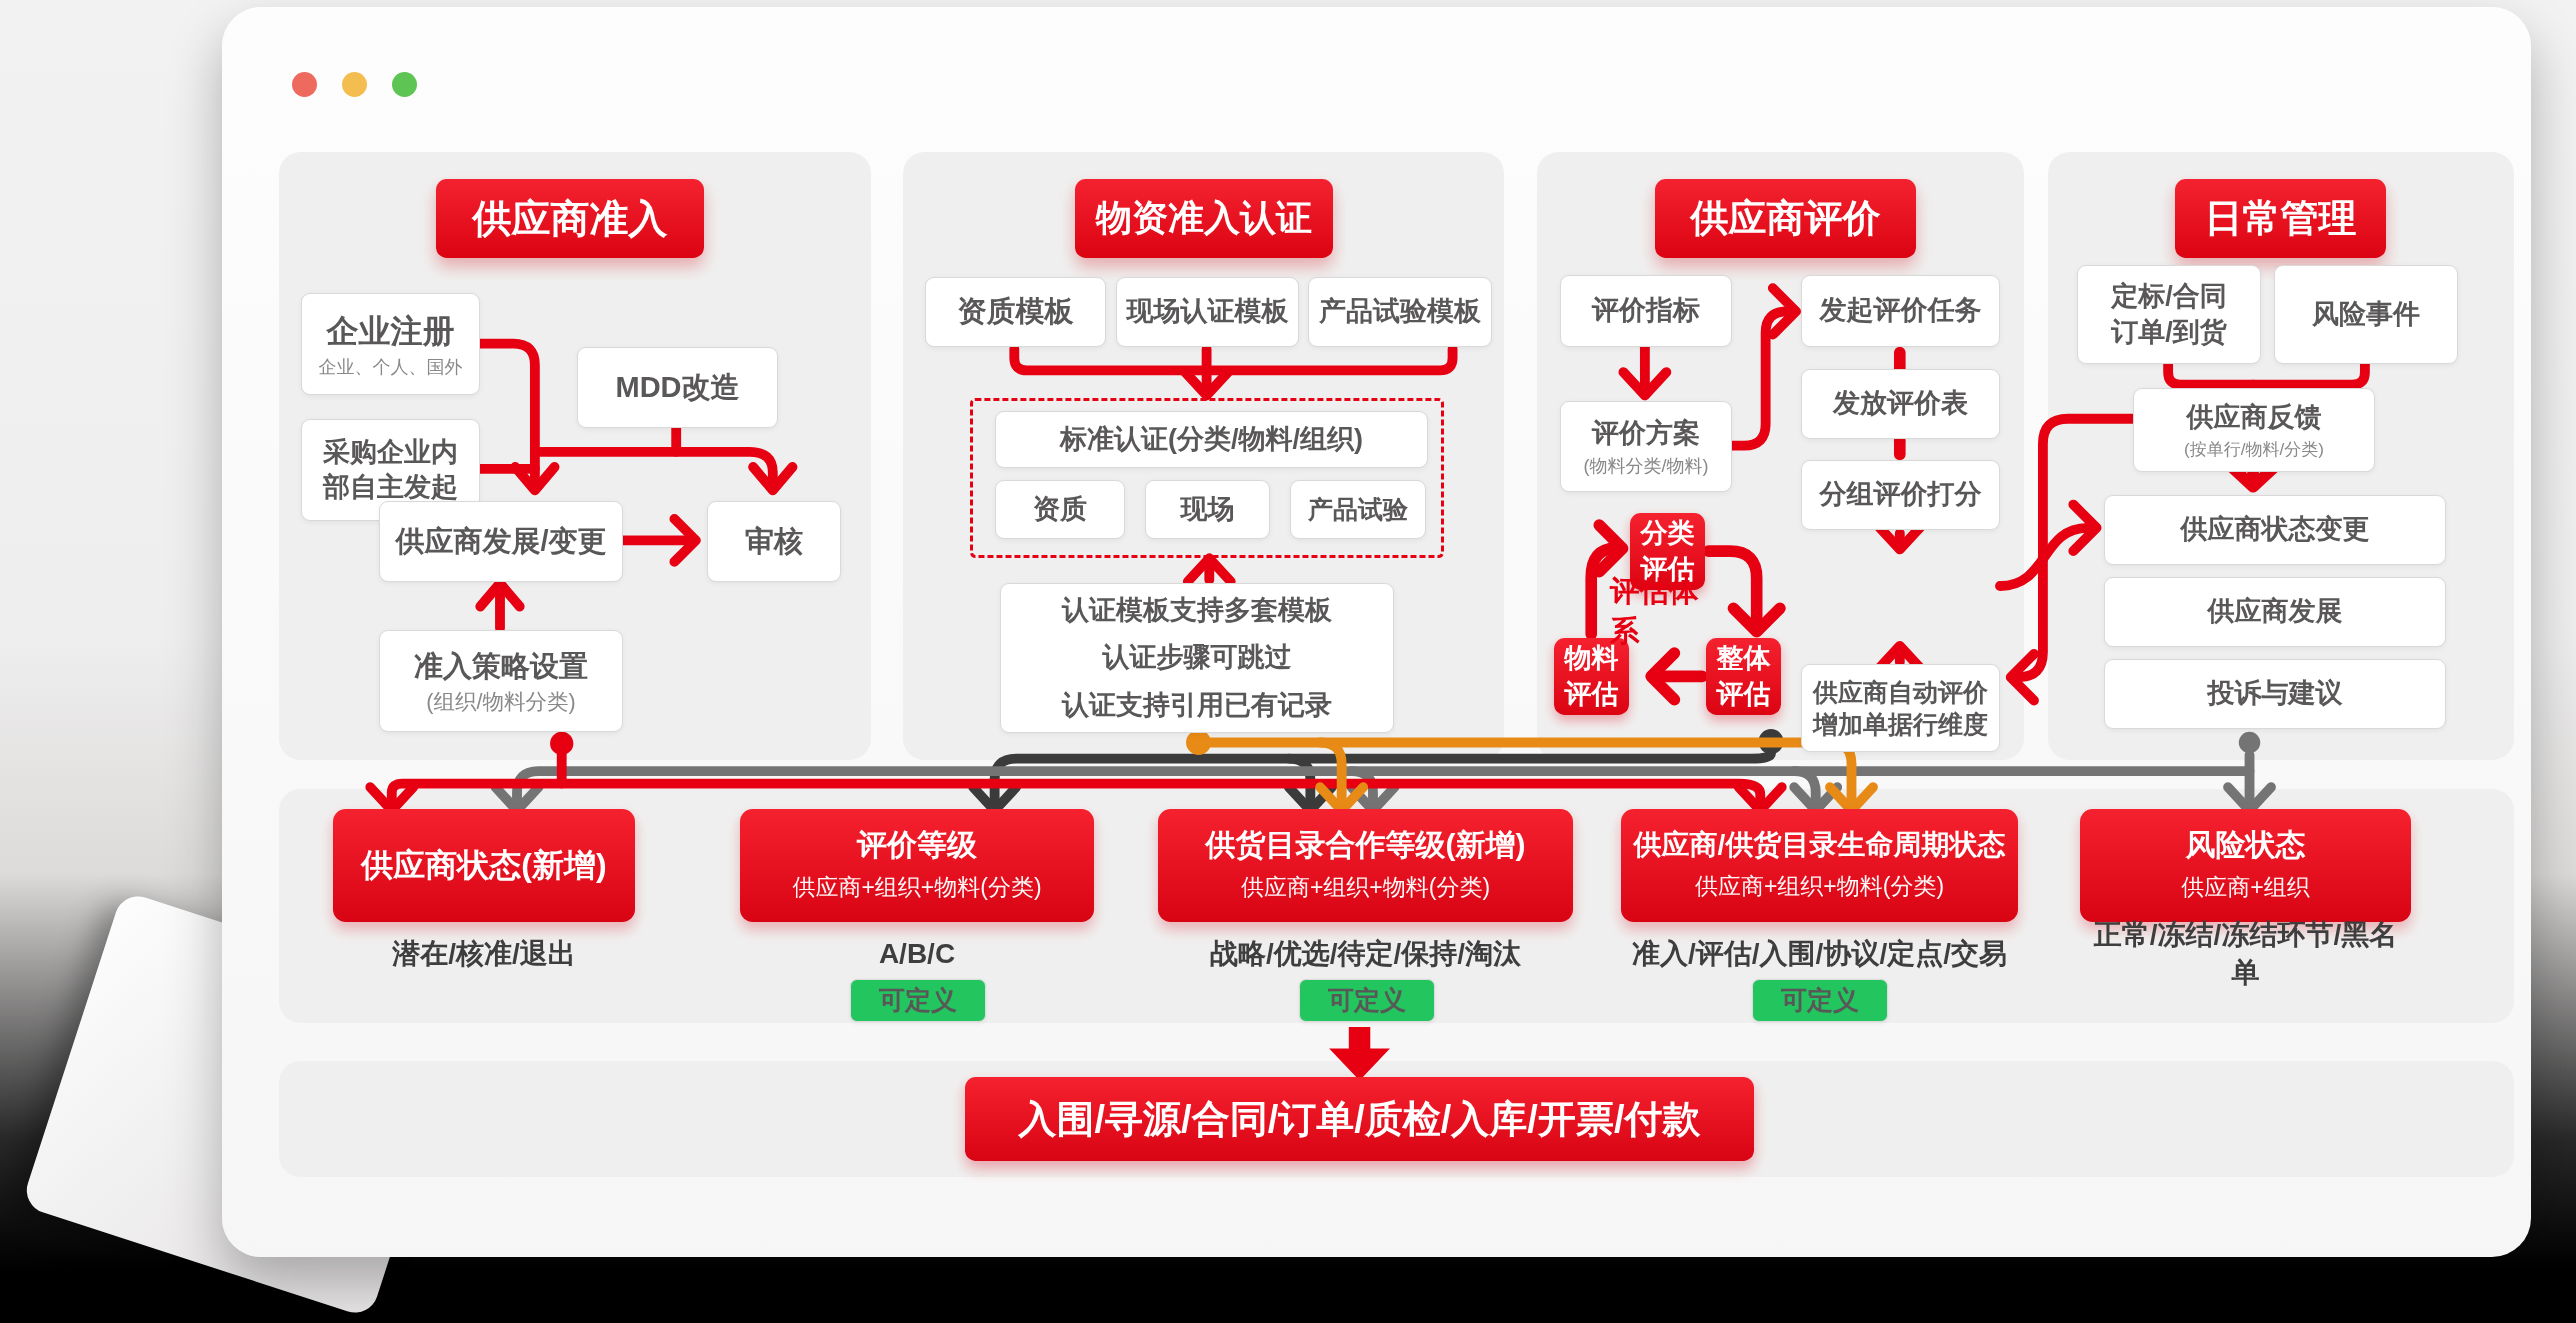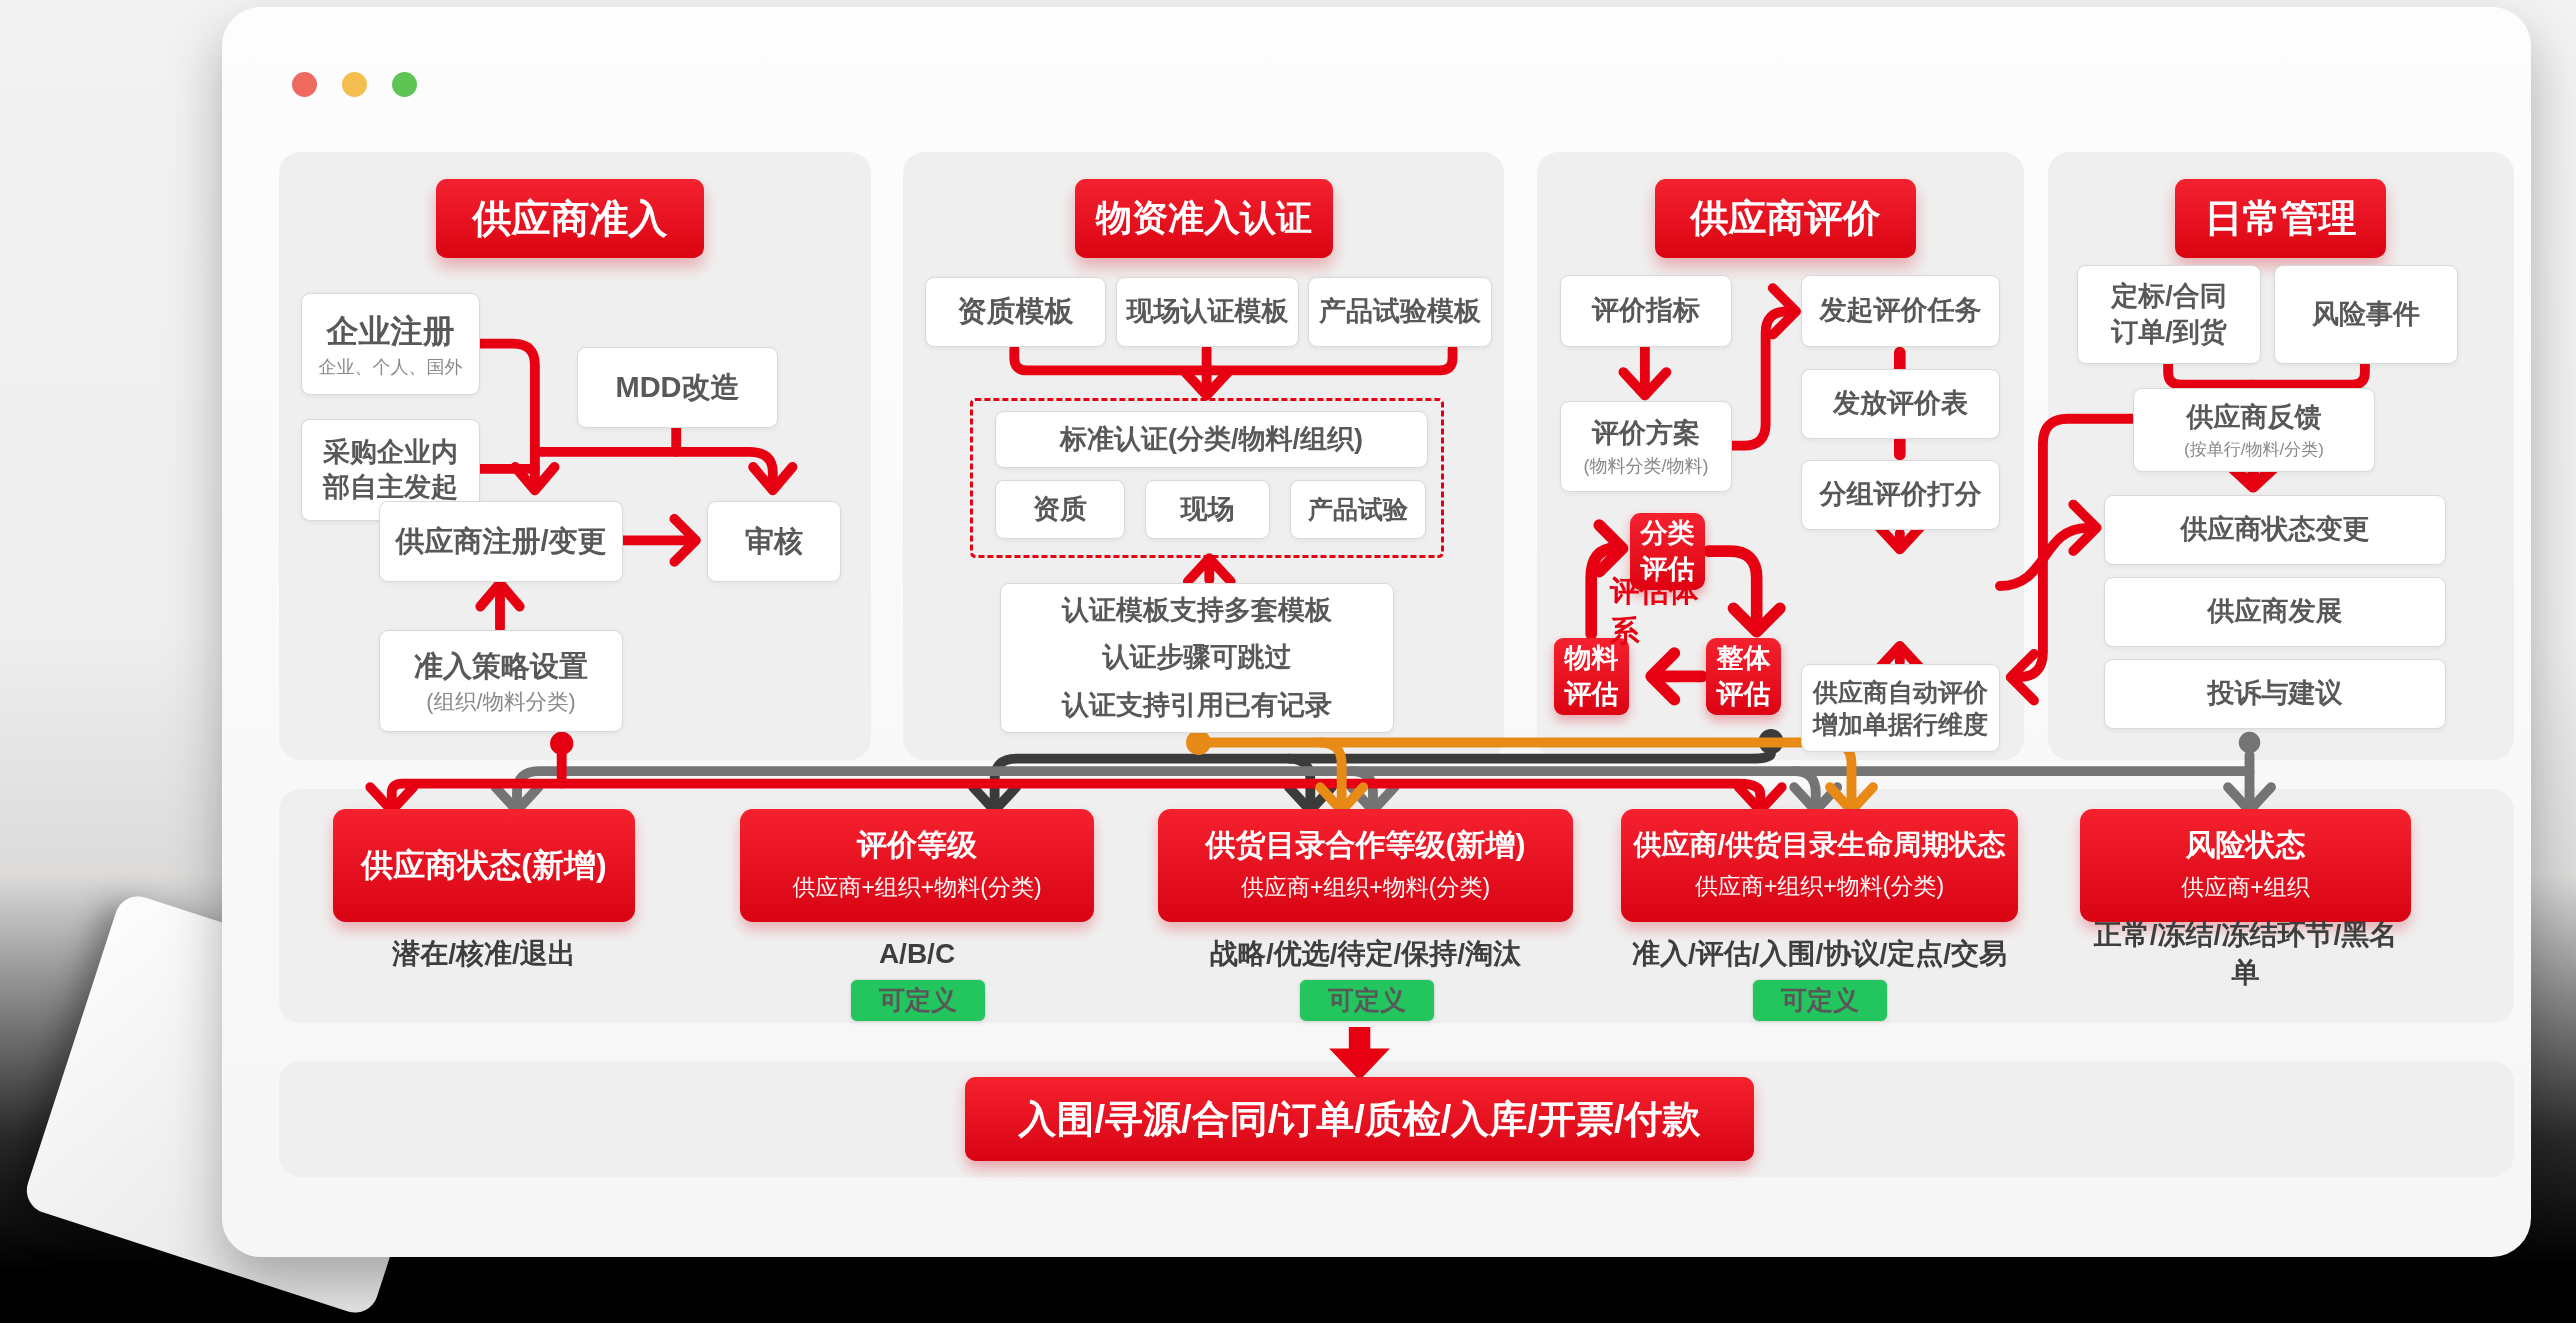--- a/index.html
+++ b/index.html
@@ -184,21 +184,21 @@
   <div class="header" style="left:436px;top:179px;width:268px;height:79px;font-size:39px;">
     <span>供应商准入</span>
   </div>
   <div class="node" style="left:301px;top:293px;width:177px;height:100px;font-size:32px;">
     <span>企业注册</span>
     <span class="sub">企业、个人、国外</span>
   </div>
   <div class="node multiline" style="left:301px;top:419px;width:177px;height:100px;font-size:27px;">采购企业内
 部自主发起</div>
   <div class="node" style="left:577px;top:347px;width:199px;height:79px;font-size:29px;">MDD改造</div>
-  <div class="node" style="left:379px;top:501px;width:242px;height:79px;font-size:29px;">供应商注册/变更</div>
+  <div class="node" style="left:379px;top:501px;width:242px;height:79px;font-size:29px;">供应商发展/变更</div>
   <div class="node" style="left:707px;top:501px;width:132px;height:79px;font-size:29px;">审核</div>
   <div class="node" style="left:379px;top:630px;width:242px;height:100px;font-size:29px;">
     <span>准入策略设置</span>
     <span class="sub" style="font-size:21.5px;">(组织/物料分类)</span>
   </div>
 
   <div class="header" style="left:1075px;top:179px;width:258px;height:79px;font-size:36px;">
     <span>物资准入认证</span>
   </div>
   <div class="node" style="left:925px;top:277px;width:179px;height:68px;font-size:29px;">资质模板</div>
@@ -221,21 +221,21 @@
   <div class="node" style="left:1560px;top:401px;width:170px;height:89px;font-size:27px;">
     <span>评价方案</span>
     <span class="sub">(物料分类/物料)</span>
   </div>
   <div class="node" style="left:1801px;top:369px;width:197px;height:68px;font-size:27px;">发放评价表</div>
   <div class="node" style="left:1801px;top:460px;width:197px;height:68px;font-size:27px;">分组评价打分</div>
   <div class="node multiline" style="left:1801px;top:664px;width:197px;height:86px;font-size:25px;">供应商自动评价
 增加单据行维度</div>
   <div class="rednode multiline" style="left:1630px;top:513px;width:75px;height:77px;font-size:27px;">分类
 评估</div>
-  <div class="rednode multiline" style="left:1554px;top:638px;width:75px;height:77px;font-size:27px;border-radius:9px;">物料
+  <div class="rednode multiline" style="left:1554px;top:638px;width:75px;height:77px;font-size:27px;">物料
 评估</div>
   <div class="rednode multiline" style="left:1706px;top:638px;width:75px;height:77px;font-size:27px;">整体
 评估</div>
   <div class="cyclelabel" style="left:1610px;top:596px;width:116px;height:32px;">评估体系</div>
 
   <div class="header" style="left:2175px;top:179px;width:211px;height:79px;font-size:38px;">
     <span>日常管理</span>
   </div>
   <div class="node multiline" style="left:2077px;top:265px;width:182px;height:97px;font-size:27px;">定标/合同
 订单/到货</div>

